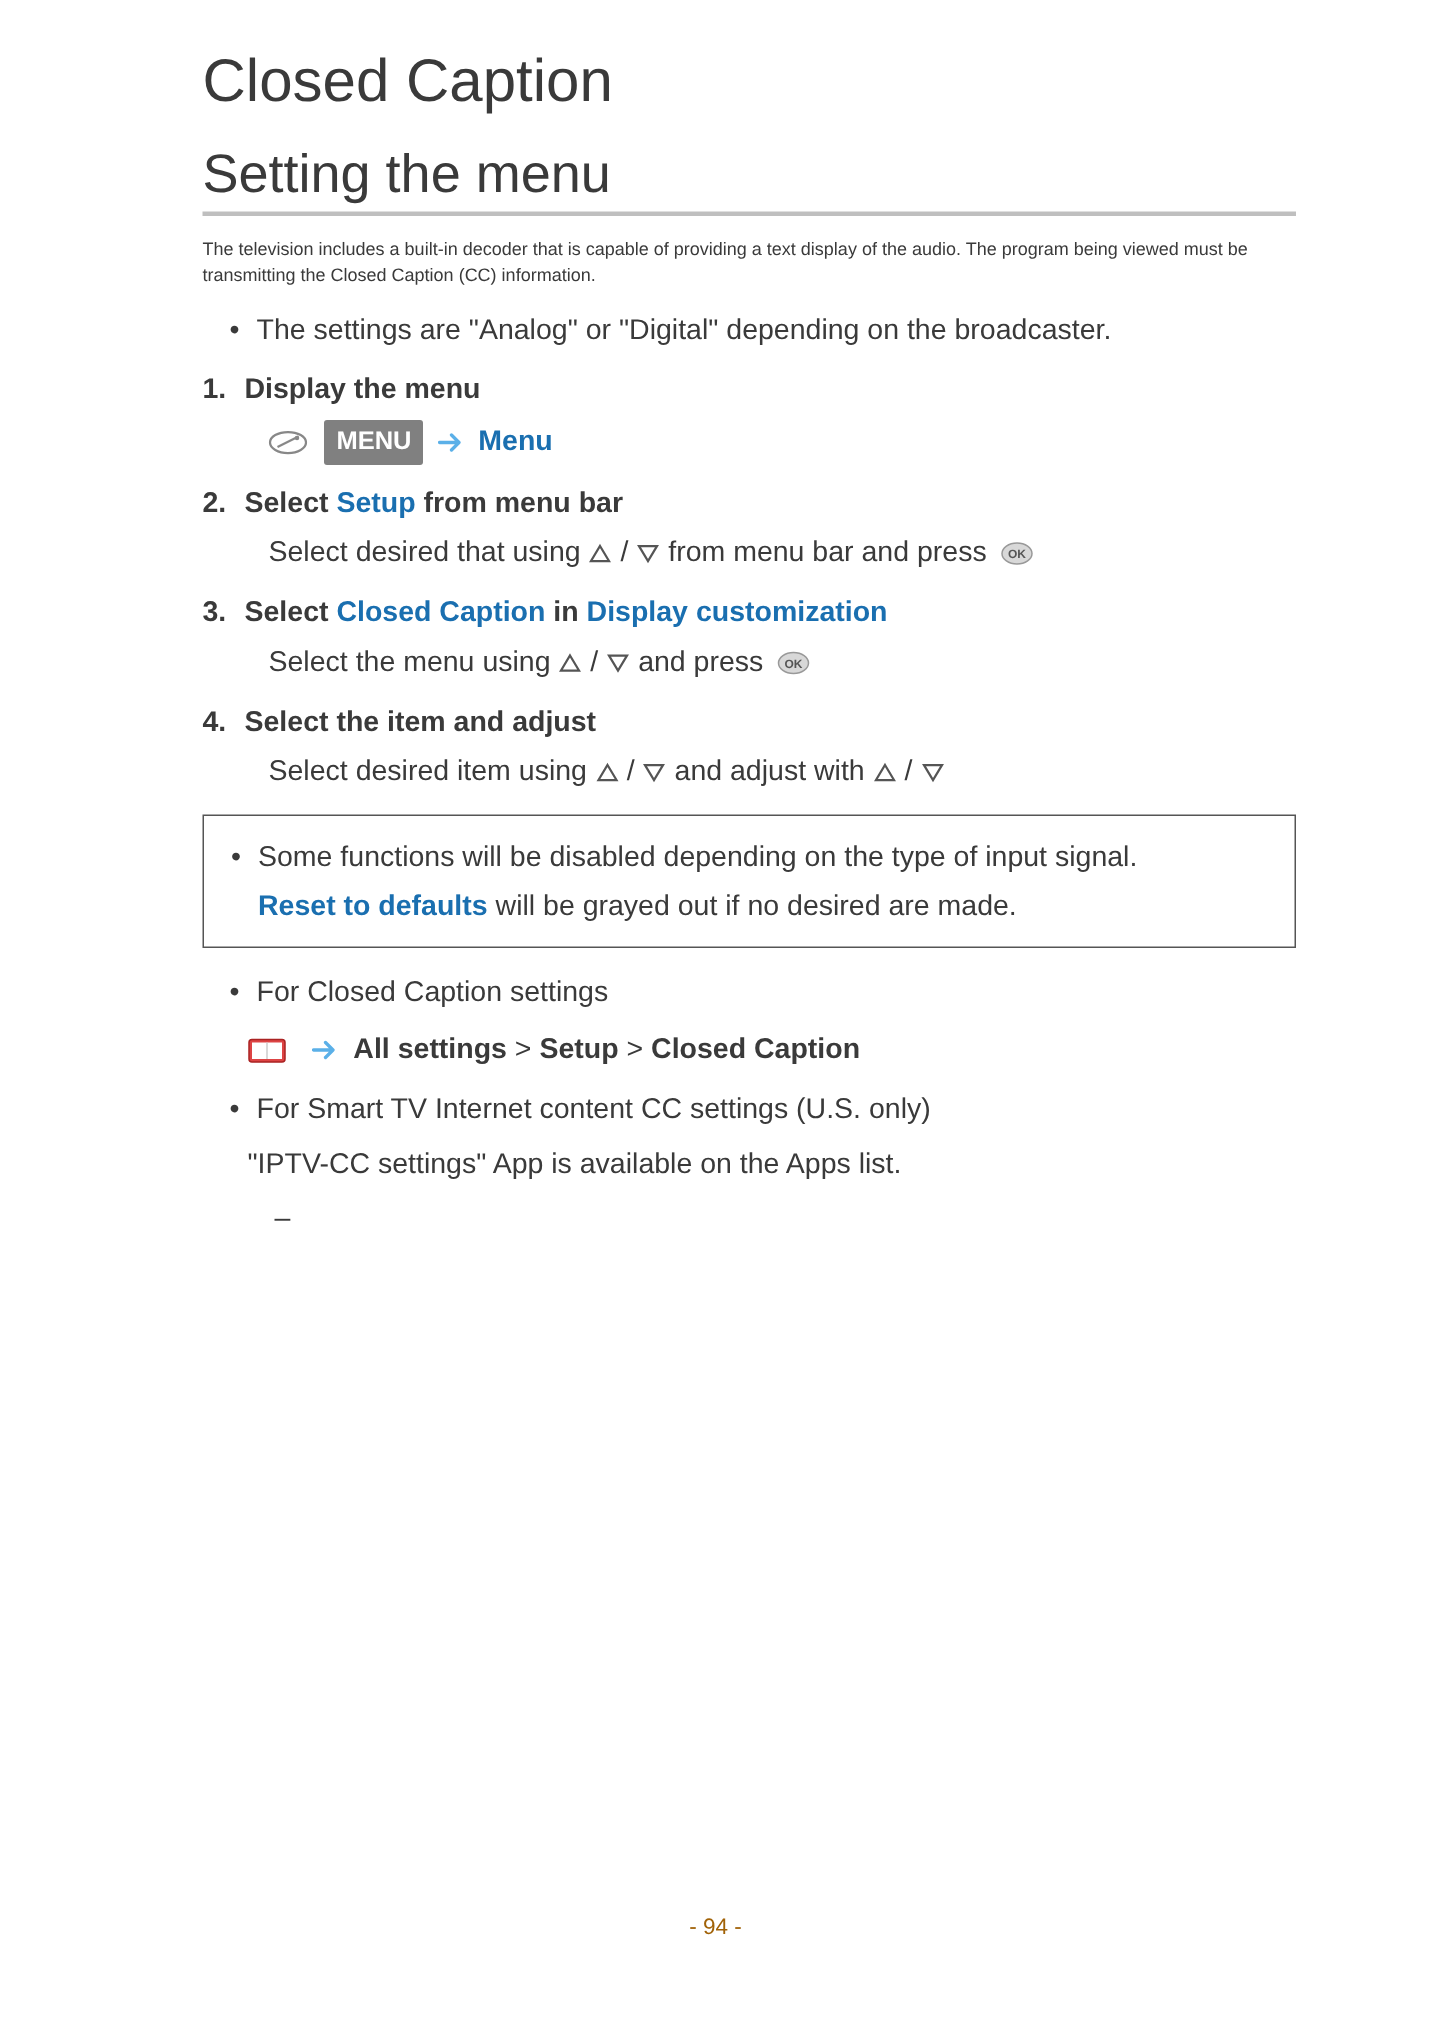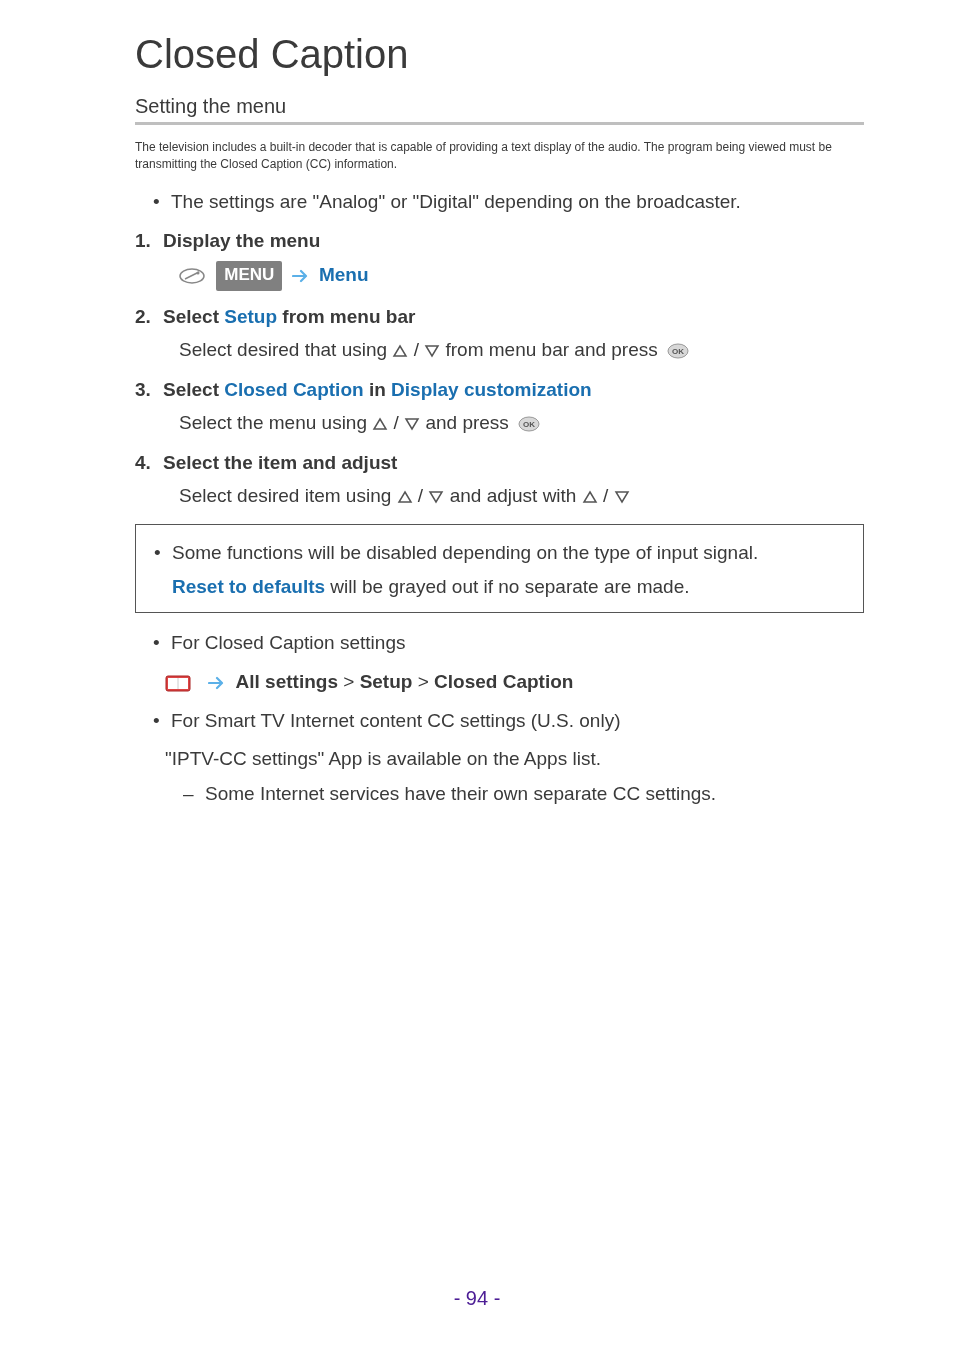--- a/index.html
+++ b/index.html
@@ -1,19 +1,19 @@
 <!DOCTYPE html>
 <html><head>
 <meta charset="utf-8">
 <style>
   * { box-sizing: border-box; margin: 0; padding: 0; }
   html, body { width: 954px; height: 1350px; background: #fff; font-family: Arial, Helvetica, sans-serif; color: #3a3a3a; }
   .page { padding: 32px 90px 0 135px; position: relative; height: 100%; }
   .h1 { font-size: 40px; font-weight: 400; color: #3a3a3a; margin-bottom: 18px; }
-  .h2 { font-size: 20px; font-weight: 400; color: #3a3a3a; padding-bottom: 4px; border-bottom: 3px solid #bfbfbf; margin-bottom: 14px; }
+  .h2 { font-size: 36px; font-weight: 400; color: #3a3a3a; padding-bottom: 4px; border-bottom: 3px solid #bfbfbf; margin-bottom: 14px; }
   .body-text { font-size: 12px; line-height: 1.45; margin-bottom: 14px; }
   .bullet-row { display: flex; font-size: 19px; line-height: 1.45; margin: 10px 0; padding-left: 18px; }
   .bullet-dot { width: 18px; flex: 0 0 18px; }
   .step-row { display: flex; font-size: 19px; line-height: 1.45; margin: 12px 0 6px 0; font-weight: 700; }
   .step-num { width: 28px; flex: 0 0 28px; }
   .step-body { flex: 1; }
   .step-sub { font-size: 19px; line-height: 1.45; margin: 6px 0 10px 44px; font-weight: 400; }
   .link-blue { color: #1a6fb0; }
   .bold { font-weight: 700; }
   .menu-chip { display:inline-block; background:#808080; color:#fff; font-weight:700; font-size:17px; padding:2px 8px 3px 8px; border-radius:2px; vertical-align: middle; }
@@ -21,21 +21,21 @@
   .remote-icon { display:inline-flex; vertical-align: middle; margin-right:6px; }
   .ok-icon { display:inline-flex; vertical-align: middle; margin-left:4px; }
   .tri { display:inline-flex; vertical-align: middle; }
   .note-box { border:1px solid #555; padding:12px 14px; margin: 14px 0 16px 0; }
   .note-box .bullet-row { padding-left: 4px; margin:2px 0 6px 0;}
   .note-sub { font-size:19px; line-height:1.45; margin-left:22px; }
   .book-icon { display:inline-flex; vertical-align: middle; margin-right:4px; }
   .sub-indent { margin-left: 30px; font-size:19px; line-height:1.45; margin-top:6px; margin-bottom:6px;}
   .dash-row { display:flex; margin-left: 48px; font-size:19px; line-height:1.45; margin-top:8px;}
   .dash { width: 22px; flex:0 0 22px; }
-  .footer { position:absolute; bottom:40px; left:0; width:100%; text-align:center; font-size:20px; color:#4c1d95; }
+  .footer { position:absolute; bottom:57px; left:0; width:100%; text-align:center; font-size:15px; color:#a16207; }
   .ref-line { margin-left: 30px; font-size:19px; line-height:1.6; margin-top:6px; margin-bottom:10px;}
   svg { display:block; }
 </style>
 </head>
 <body>
 
 <div class="page">
   <div class="h1">Closed Caption</div>
   <div class="h2">Setting the menu</div>
 
@@ -153,21 +153,21 @@
         </svg>
       </span>
   </div>
 
   <div class="note-box">
     <div class="bullet-row">
       <span class="bullet-dot">•</span>
       <span>Some functions will be disabled depending on the type of input signal.</span>
     </div>
     <div class="note-sub">
-      <span class="link-blue bold">Reset to defaults</span><span> will be grayed out if no separate are made.</span>
+      <span class="link-blue bold">Reset to defaults</span><span> will be grayed out if no desired are made.</span>
     </div>
   </div>
 
   <div class="bullet-row">
     <span class="bullet-dot">•</span>
     <span>For Closed Caption settings</span>
   </div>
   <div class="ref-line">
     <span class="book-icon">
       <svg width="30" height="20" viewBox="0 0 30 20">
@@ -184,17 +184,16 @@
     <span class="bold">All settings</span><span> &gt; </span><span class="bold">Setup</span><span> &gt; </span><span class="bold">Closed Caption</span>
   </div>
 
   <div class="bullet-row">
     <span class="bullet-dot">•</span>
     <span>For Smart TV Internet content CC settings (U.S. only)</span>
   </div>
   <div class="sub-indent">"IPTV-CC settings" App is available on the Apps list.</div>
   <div class="dash-row">
     <span class="dash">–</span>
-    <span>Some Internet services have their own separate CC settings.</span>
   </div>
 
   <div class="footer">- 94 -</div>
 </div>
 
 </body></html>

